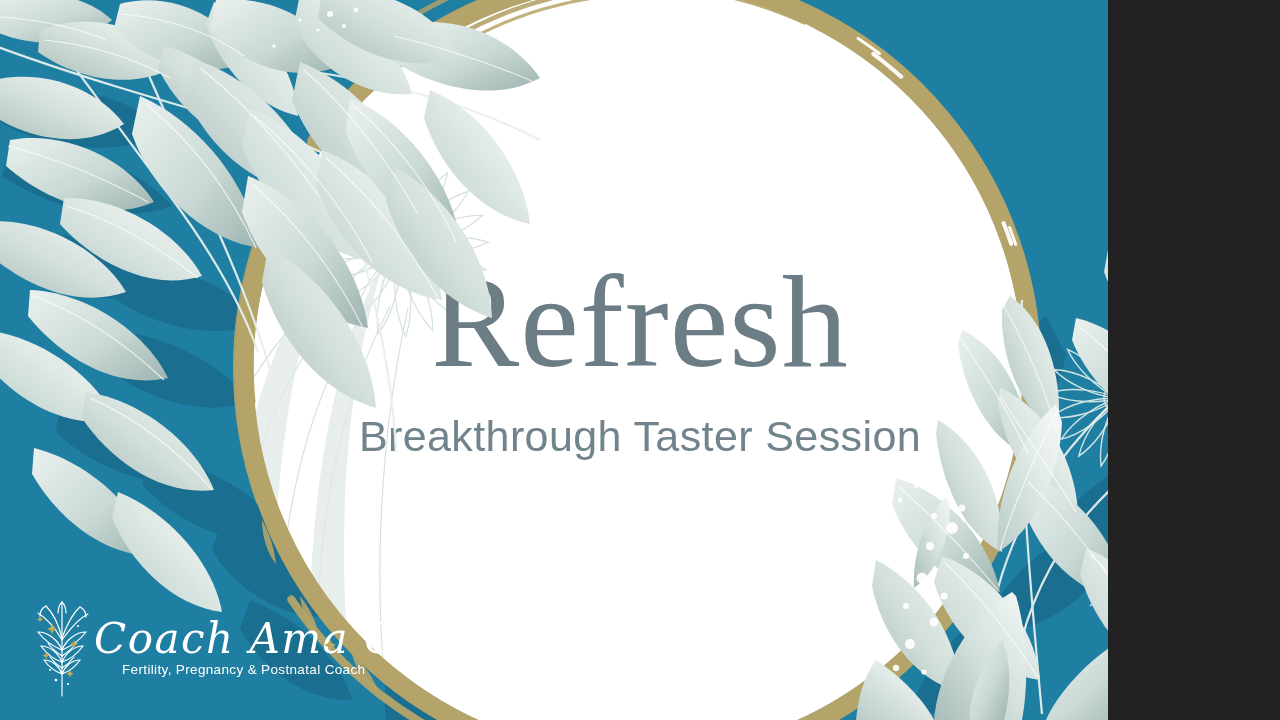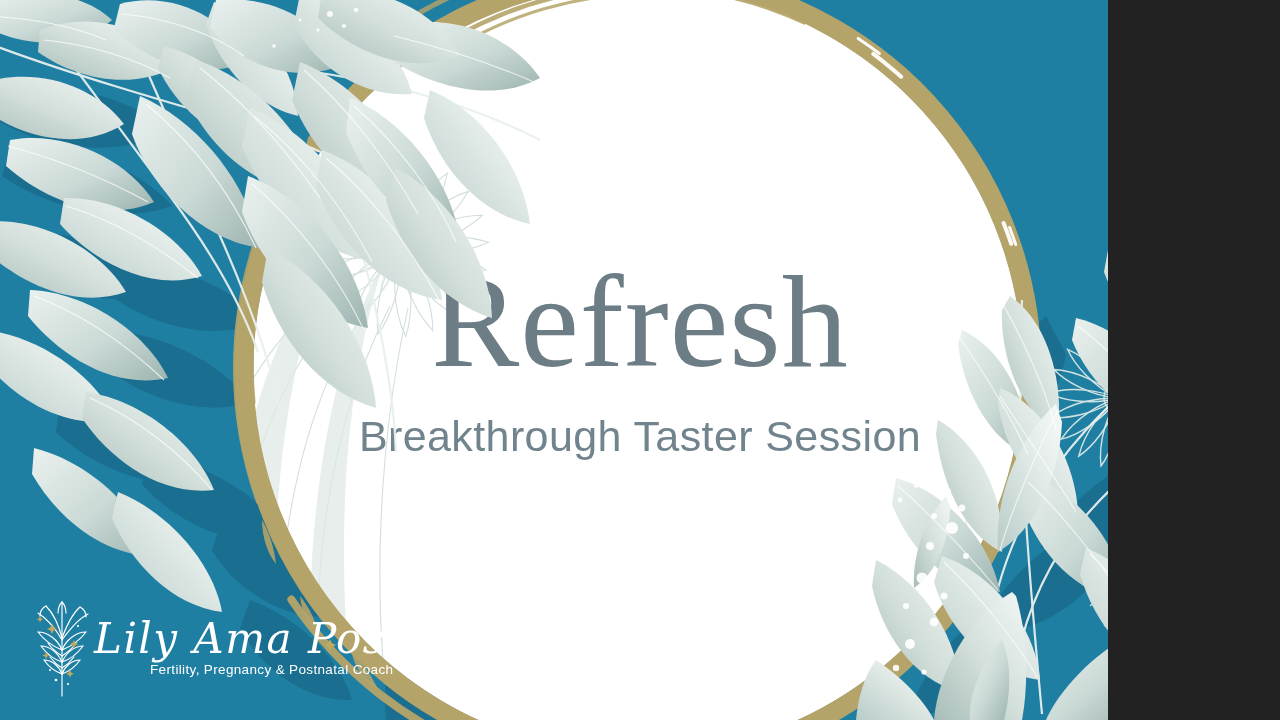--- a/index.html
+++ b/index.html
@@ -69,21 +69,21 @@
     font-family: "DejaVu Serif", serif;
     font-style: italic;
     font-size: 42px;
     font-weight: 400;
     color: #FFFFFF;
     letter-spacing: 1.5px;
     white-space: nowrap;
   }
   #logo-tagline {
     position: absolute;
-    left: 128px;
+    left: 100px;
     top: 66px;
     font-family: "Liberation Sans", sans-serif;
     font-size: 13.5px;
     font-weight: 400;
     color: #FFFFFF;
     letter-spacing: 0.35px;
     white-space: nowrap;
   }
 </style>
 </head>
@@ -471,21 +471,21 @@
       </g>
 
       <g fill="#FFFFFF">
         <circle cx="34" cy="80" r="1.3"></circle>
         <circle cx="46" cy="84" r="1.1"></circle>
         <circle cx="28" cy="70" r="1"></circle>
         <circle cx="56" cy="26" r="1.1"></circle>
       </g>
     </svg>
 
-    <div id="logo-name">Lily Ama Postnatal</div>
+    <div id="logo-name">Coach Ama Coaching</div>
     <div id="logo-tagline">Fertility, Pregnancy &amp; Postnatal Coach</div>
 
     <svg width="16" height="16" viewBox="0 0 16 16" style="position:absolute;left:300px;top:42px">
       <path d="M8 1 l1.9 4.1 4.1 1.9 -4.1 1.9 -1.9 4.1 -1.9 -4.1 -4.1 -1.9 4.1 -1.9 Z" fill="#C0A95E"></path>
     </svg>
   </div>
 
 </div>
 
 </body></html>

